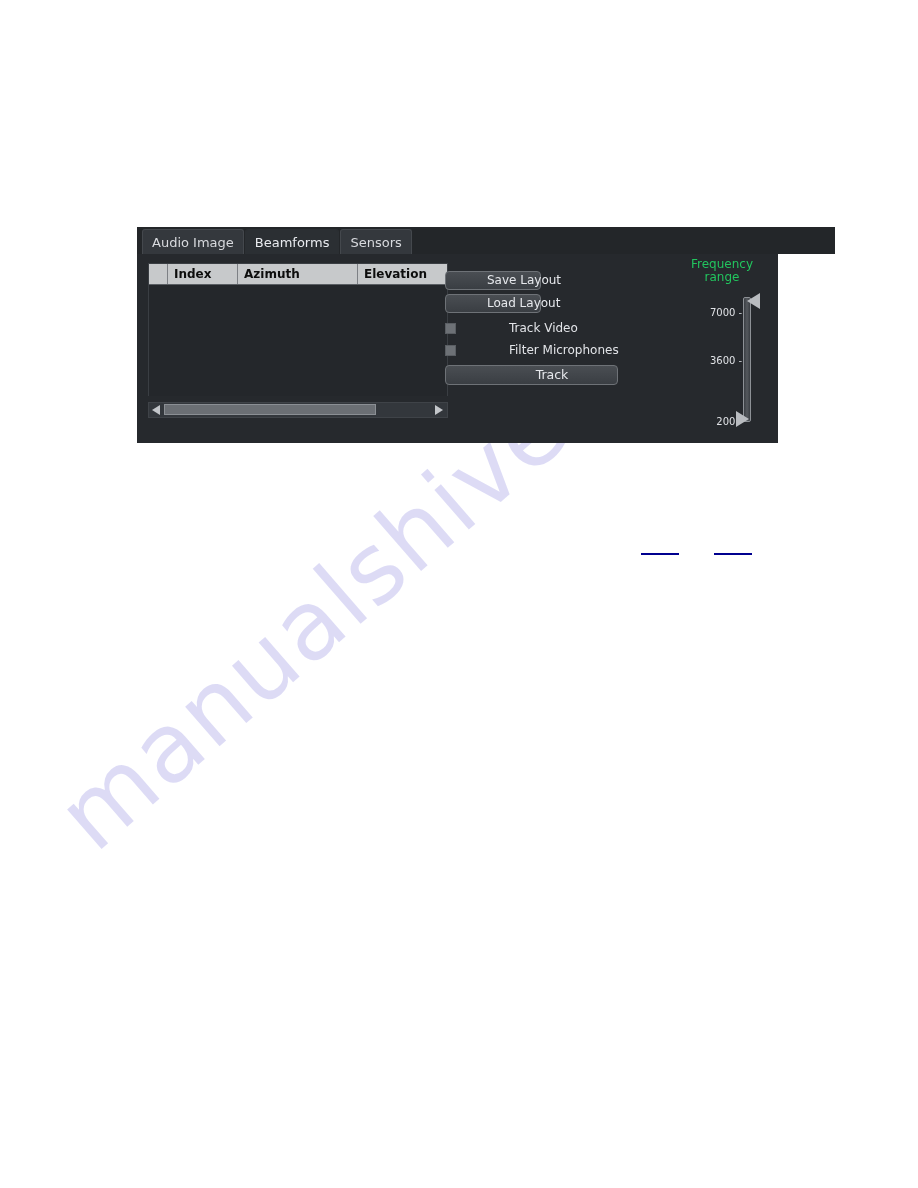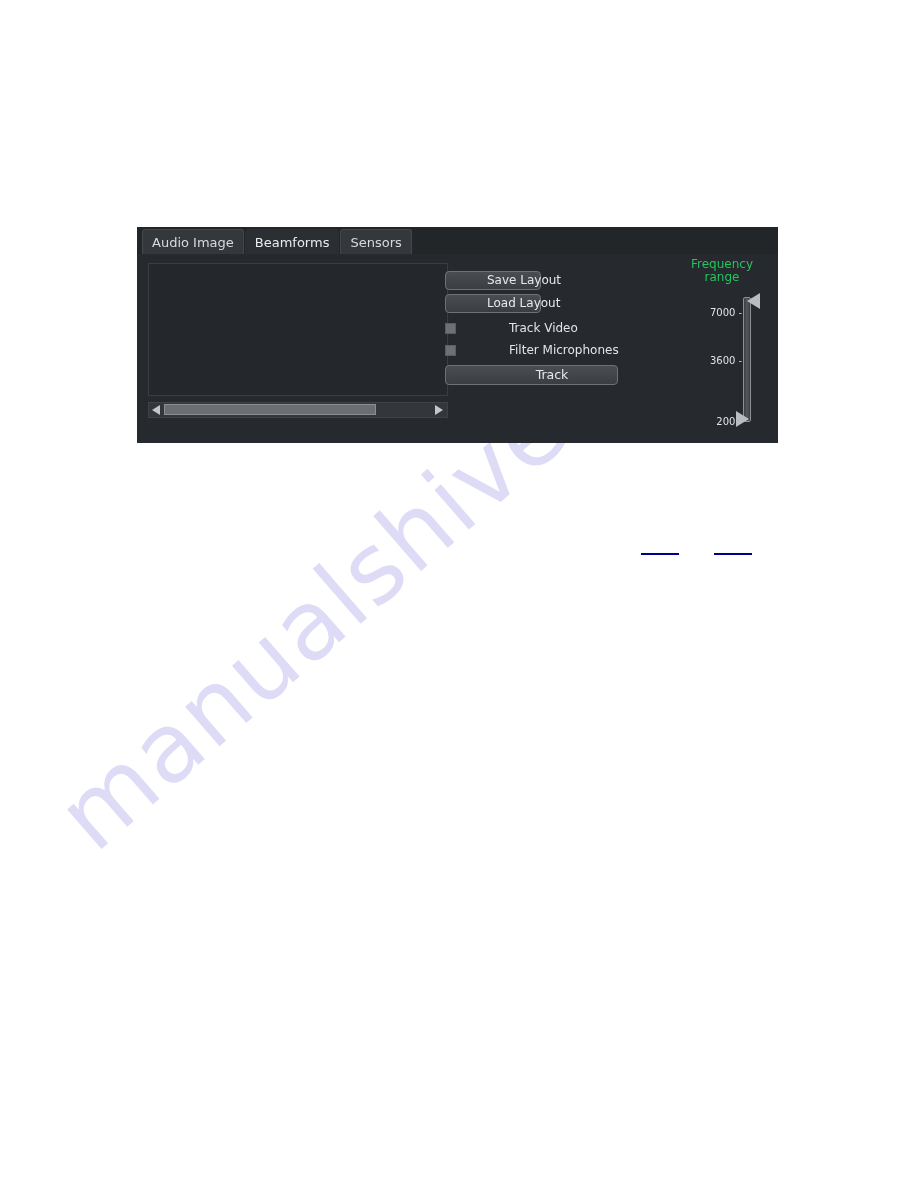--- a/index.html
+++ b/index.html
@@ -57,21 +57,21 @@
     width: 641px;
     height: 216px;
     background: #2b2f33;
     z-index: 10;
   }
 
   
   #tab-strip {
     position: absolute;
     left: 0; top: 0;
-    width: 641px;
+    width: 698px;
     height: 27px;
     background: #232629;
     display: flex;
     align-items: flex-end;
     padding-left: 5px;
     box-sizing: border-box;
   }
   .tab {
     height: 25px;
     line-height: 25px;
@@ -317,20 +317,26 @@
 
   <div id="tab-strip">
     <div class="tab">Audio Image</div>
     <div class="tab active">Beamforms</div>
     <div class="tab">Sensors</div>
   </div>
 
   <div id="panel-body">
 
     <div id="beamform-table">
+      <div id="table-header-row">
+        <div class="th col-handle"></div>
+        <div class="th col-index">Index</div>
+        <div class="th col-azimuth">Azimuth</div>
+        <div class="th col-elev">Elevation</div>
+      </div>
       <div id="table-body"></div>
     </div>
 
     <div id="table-scrollbar">
       <div class="sb-arrow">
         <svg width="9" height="10" viewBox="0 0 9 10">
             <polygon points="8,0 8,10 0,5" fill="#c3c6ca"></polygon>
           </svg>
       </div>
       <div id="sb-track">

